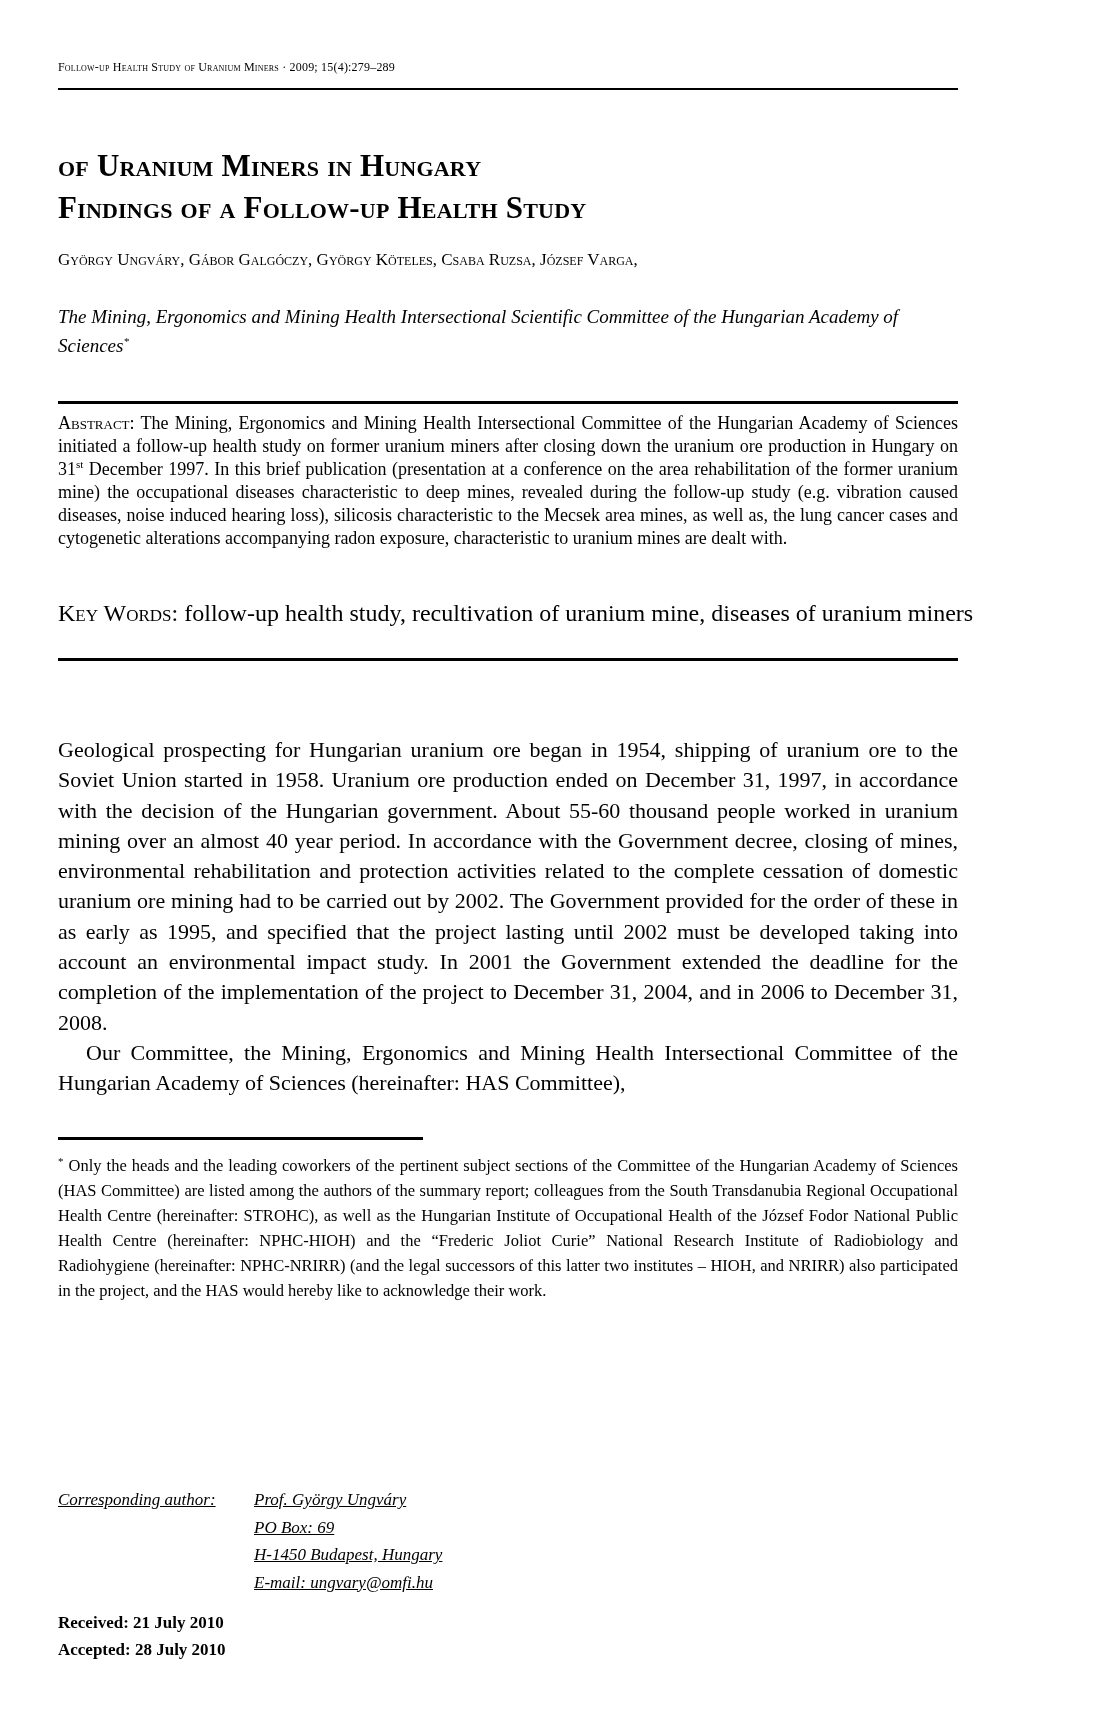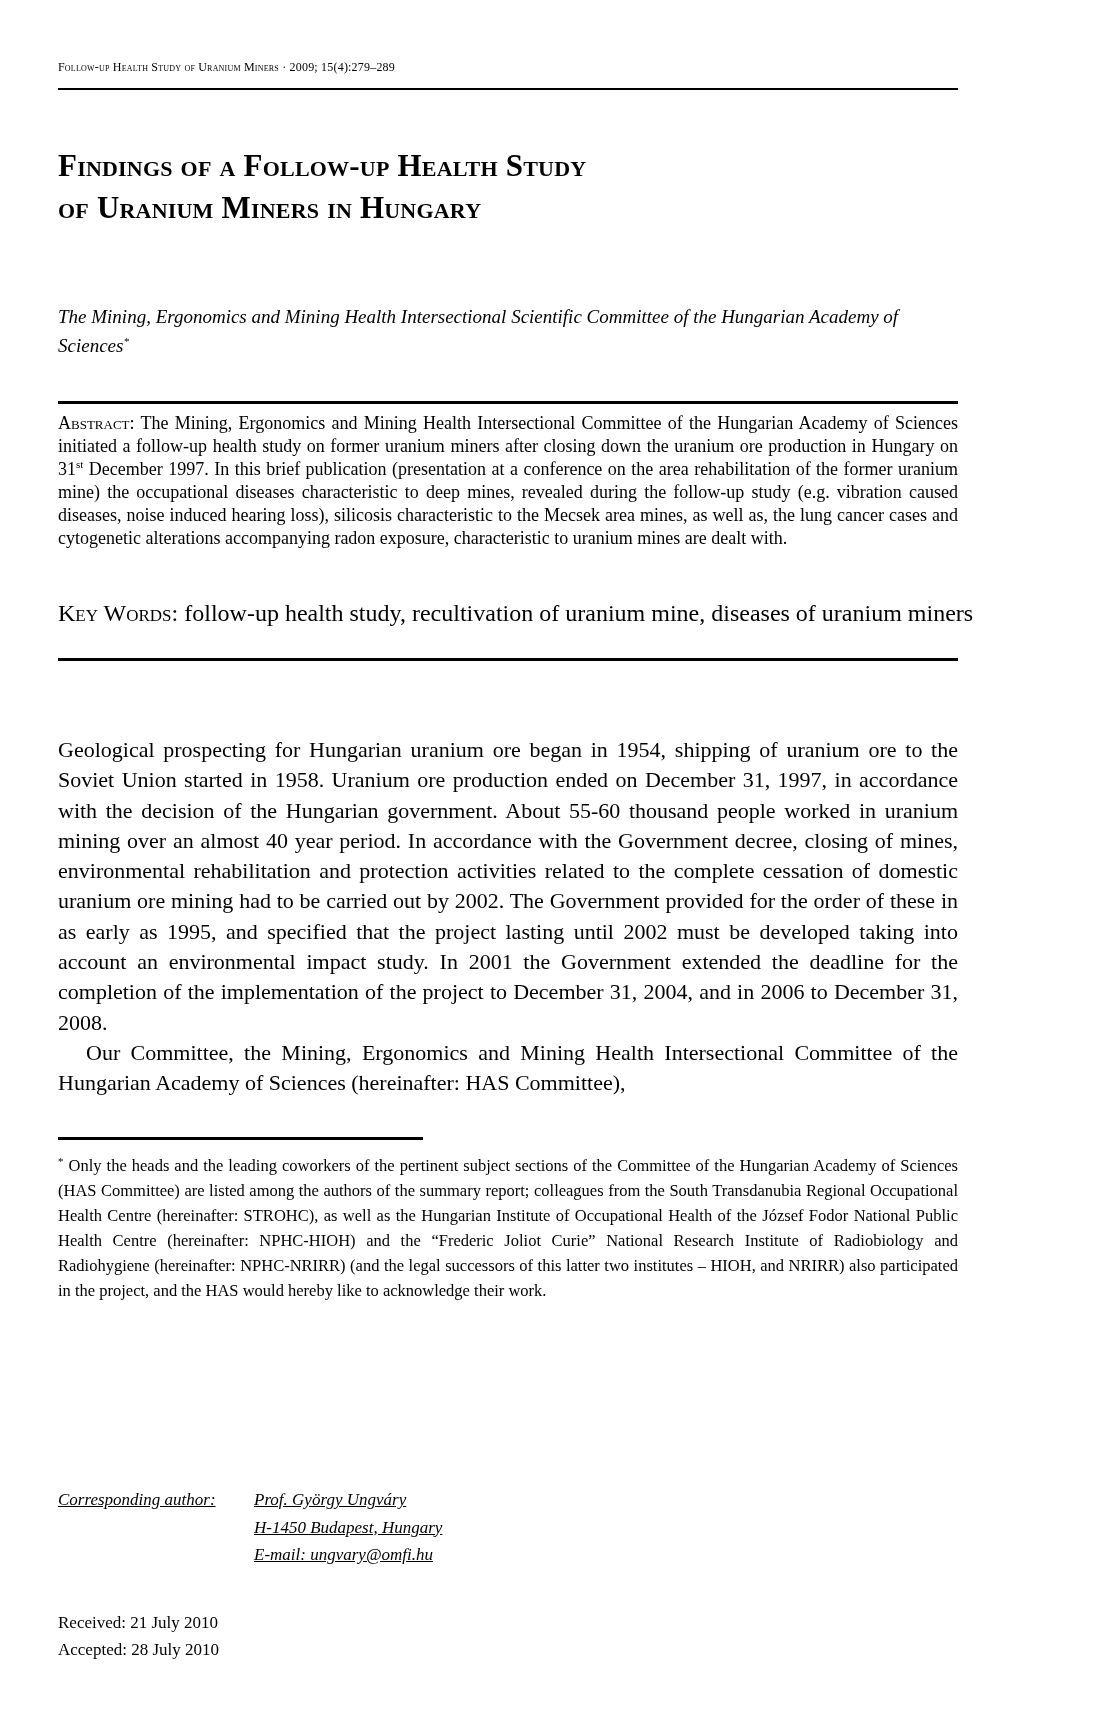--- a/index.html
+++ b/index.html
@@ -50,39 +50,40 @@
   .fn {
     position: absolute; top: 1153px; left: 0; width: 900px; font-size: 16.5px; line-height: 25px;
     text-align: justify;
   }
   .corr {
     position: absolute; top: 1486px; left: 0; font-size: 17px; line-height: 27.5px; font-style: italic;
   }
   .corr .row { display: flex; text-decoration: underline; }
   .corr .k { width: 196px; }
   .dates {
-    position: absolute; top: 1609px; left: 0; font-size: 17px; line-height: 27px;
+    position: absolute; top: 1609px; left: 0; font-size: 17px; line-height: 27px; font-weight: bold;
   }
 </style>
 </head>
 <body>
 
 <div class="page">
 
   <div class="running-head">
     <span class="sc">Follow-up Health Study of Uranium Miners</span><span> · </span><span>2009; 15(4):279–289</span>
   </div>
   <div class="rule top"></div>
 
   <div class="title">
+    <div>of Uranium Miners in Hungary</div>
     <div>Findings of a Follow-up Health Study</div>
-    <div>of Uranium Miners in Hungary</div>
   </div>
 
   <div class="authors">
+    <div>György Ungváry, Gábor Galgóczy, György Köteles, Csaba Ruzsa, József Varga,</div>
   </div>
 
   <div class="affil">
     <span>The Mining, Ergonomics and Mining Health Intersectional Scientific Committee of the Hungarian Academy of Sciences</span><sup>*</sup>
   </div>
 
   <div class="rule abs-top"></div>
 
   <div class="abstract">
     <span class="label">Abstract:</span><span> The Mining, Ergonomics and Mining Health Intersectional Committee of the Hungar­ian Academy of Sciences initiated a follow-up health study on former uranium miners after clos­ing down the uranium ore production in Hungary on 31</span><sup>st</sup><span> December 1997. In this brief publication (presentation at a conference on the area rehabilitation of the former uranium mine) the occupa­tional diseases characteristic to deep mines, revealed during the follow-up study (e.g. vibration caused diseases, noise induced hearing loss), silicosis characteristic to the Mecsek area mines, as well as, the lung cancer cases and cytogenetic alterations accompanying radon exposure, charac­teristic to uranium mines are dealt with.</span>
@@ -105,20 +106,24 @@
     <sup>*</sup><span> Only the heads and the leading coworkers of the pertinent subject sections of the Committee of the Hungar­ian Academy of Sciences (HAS Committee) are listed among the authors of the summary report; colleagues from the South Transdanubia Regional Occupational Health Centre (hereinafter: STROHC), as well as the Hungarian Institute of Occupational Health of the József Fodor National Public Health Centre (hereinafter: NPHC-HIOH) and the “Frederic Joliot Curie” National Research Institute of Radiobiology and Radiohygiene (hereinafter: NPHC-NRIRR) (and the legal successors of this latter two institutes – HIOH, and NRIRR) also participated in the project, and the HAS would hereby like to acknowledge their work.</span>
   </div>
 
   <div class="corr">
     <div class="row">
       <span class="k">Corresponding author:</span>
       <span>Prof. György Ungváry</span>
     </div>
     <div class="row">
       <span class="k"></span>
+      <span>PO Box: 69</span>
+    </div>
+    <div class="row">
+      <span class="k"></span>
       <span>H-1450 Budapest, Hungary</span>
     </div>
     <div class="row">
       <span class="k"></span>
       <span>E-mail: ungvary@omfi.hu</span>
     </div>
   </div>
 
   <div class="dates">
     <div>Received: 21 July 2010</div>

